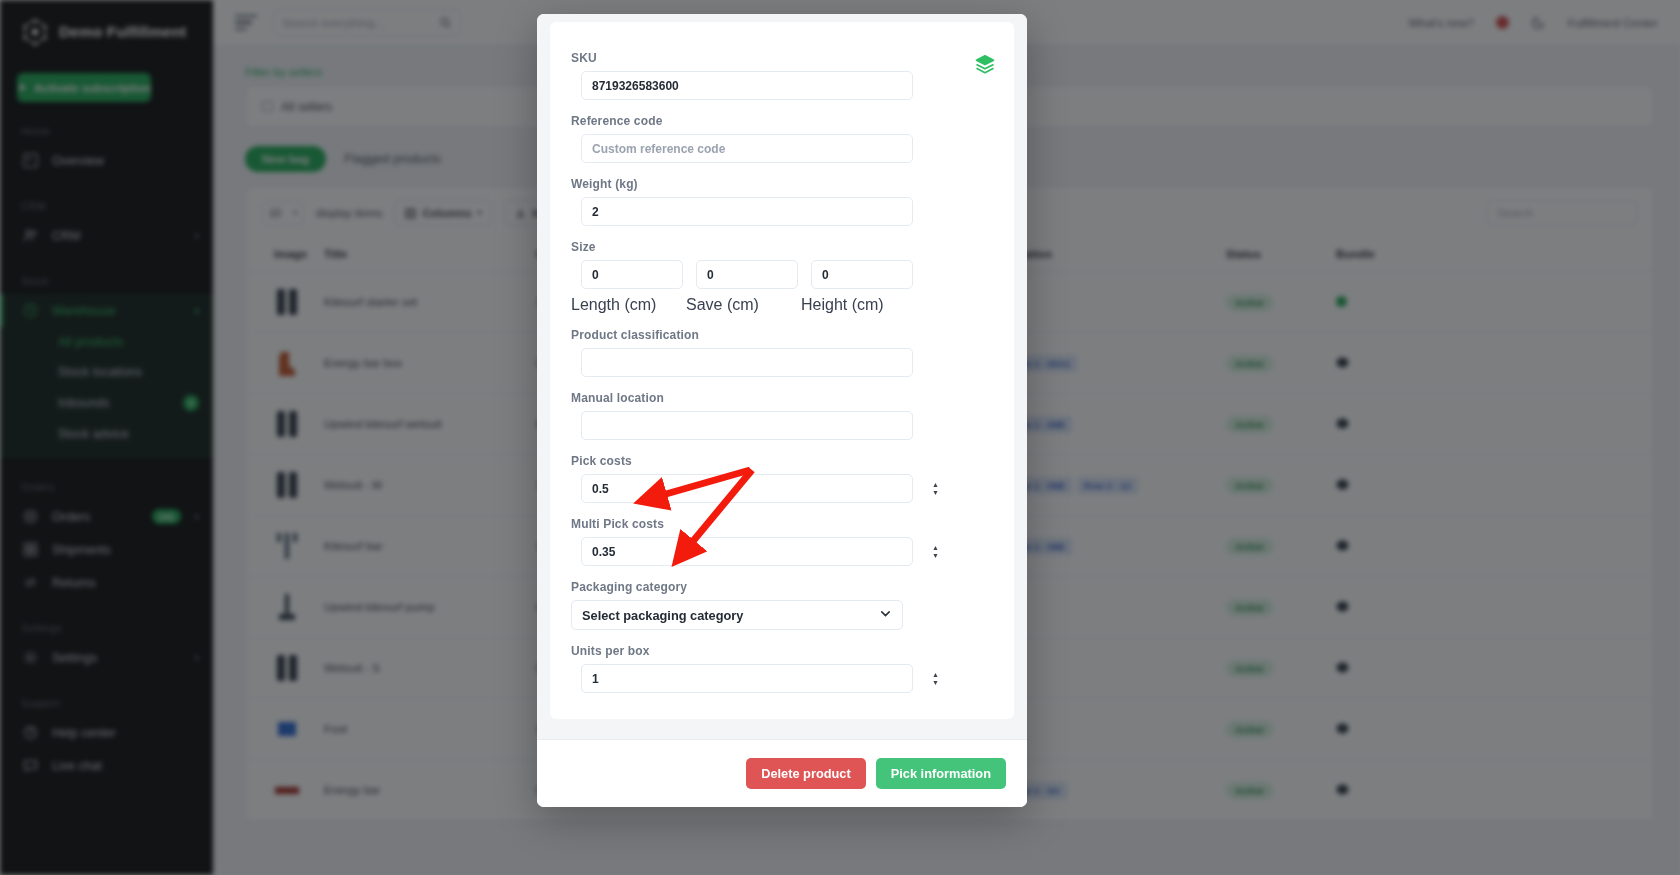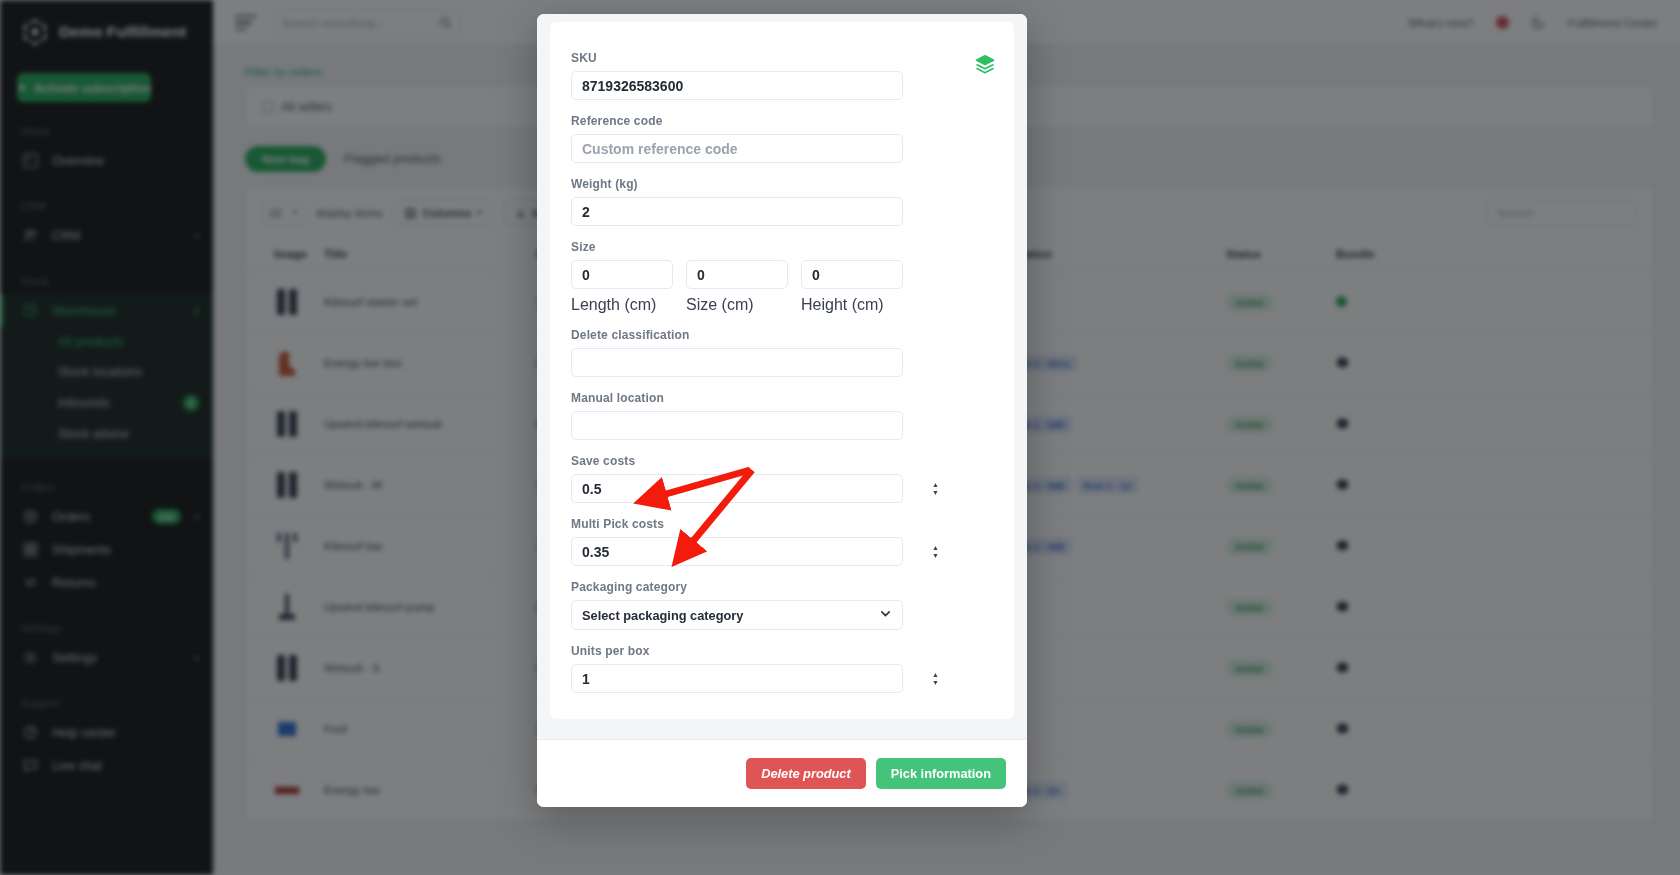--- a/index.html
+++ b/index.html
@@ -201,24 +201,25 @@
   }
   .flabel {
     font-size: 12px; font-weight: 700; color: #6f7886;
     margin: 14px 0 6px 0; letter-spacing: .15px;
   }
   .flabel:first-child { margin-top: 0; }
   .finput {
     width: 332px; height: 29px;
     border: 1px solid #e3eaf2; border-radius: 5px;
     background: #ffffff;
-    font-size: 14px; font-weight: 700; color: #242c36;
+    font-size: 12px; font-weight: 700; color: #242c36;
     padding: 0 10px;
     font-family: "Liberation Sans", sans-serif;
     outline: none;
+    margin-left: 10px;
   }
   .finput::placeholder { color: #9aa3af; font-weight: 700; }
   .size-row { display: flex; gap: 13px; }
   .size-col { width: 102px; }
   .size-col .finput { width: 102px; }
   .size-sub { font-size: 16px; color: #394150; margin-top: 7px; }
   .stepper-wrap { position: relative; width: 377px; }
   .stepper-wrap .finput { width: 332px; padding-right: 26px; }
   .spin {
     position: absolute; right: 9px; top: 50%; transform: translateY(-50%);
@@ -250,21 +251,21 @@
     border-top: 1px solid #e9ecf0;
     display: flex; align-items: center; justify-content: flex-end;
     gap: 10px; padding: 0 21px;
   }
   .btn {
     border: none; border-radius: 5px; cursor: pointer;
     font-size: 12.8px; font-weight: 700; color: #ffffff;
     height: 31px; padding: 0 15px;
     font-family: "Liberation Sans", sans-serif;
   }
-  .btn-delete { background: #df5454; font-style: italic; }
+  .btn-delete { background: #df5454; }
   .btn-save { background: #43c47a; }
 
   
   .annot { position: absolute; inset: 0; pointer-events: none; }
 </style>
 </head>
 <body>
 
 <div id="app">
 
@@ -673,35 +674,35 @@
         <input class="finput" value="2" style="">
 
         <div class="flabel">Size</div>
         <div class="size-row">
           <div class="size-col">
             <input class="finput" value="0" style="">
             <div class="size-sub">Length (cm)</div>
           </div>
           <div class="size-col">
             <input class="finput" value="0" style="">
-            <div class="size-sub">Size (cm)</div>
+            <div class="size-sub">Save (cm)</div>
           </div>
           <div class="size-col">
             <input class="finput" value="0" style="">
             <div class="size-sub">Height (cm)</div>
           </div>
         </div>
 
-        <div class="flabel">Delete classification</div>
+        <div class="flabel">Product classification</div>
         <input class="finput" value="" style="">
 
         <div class="flabel">Manual location</div>
         <input class="finput" value="" style="">
 
-        <div class="flabel">Save costs</div>
+        <div class="flabel">Pick costs</div>
         <div class="stepper-wrap">
           <input class="finput" value="0.5" style="">
           <span class="spin">
               <span>▲</span>
               <span>▼</span>
             </span>
         </div>
 
         <div class="flabel">Multi Pick costs</div>
         <div class="stepper-wrap">

